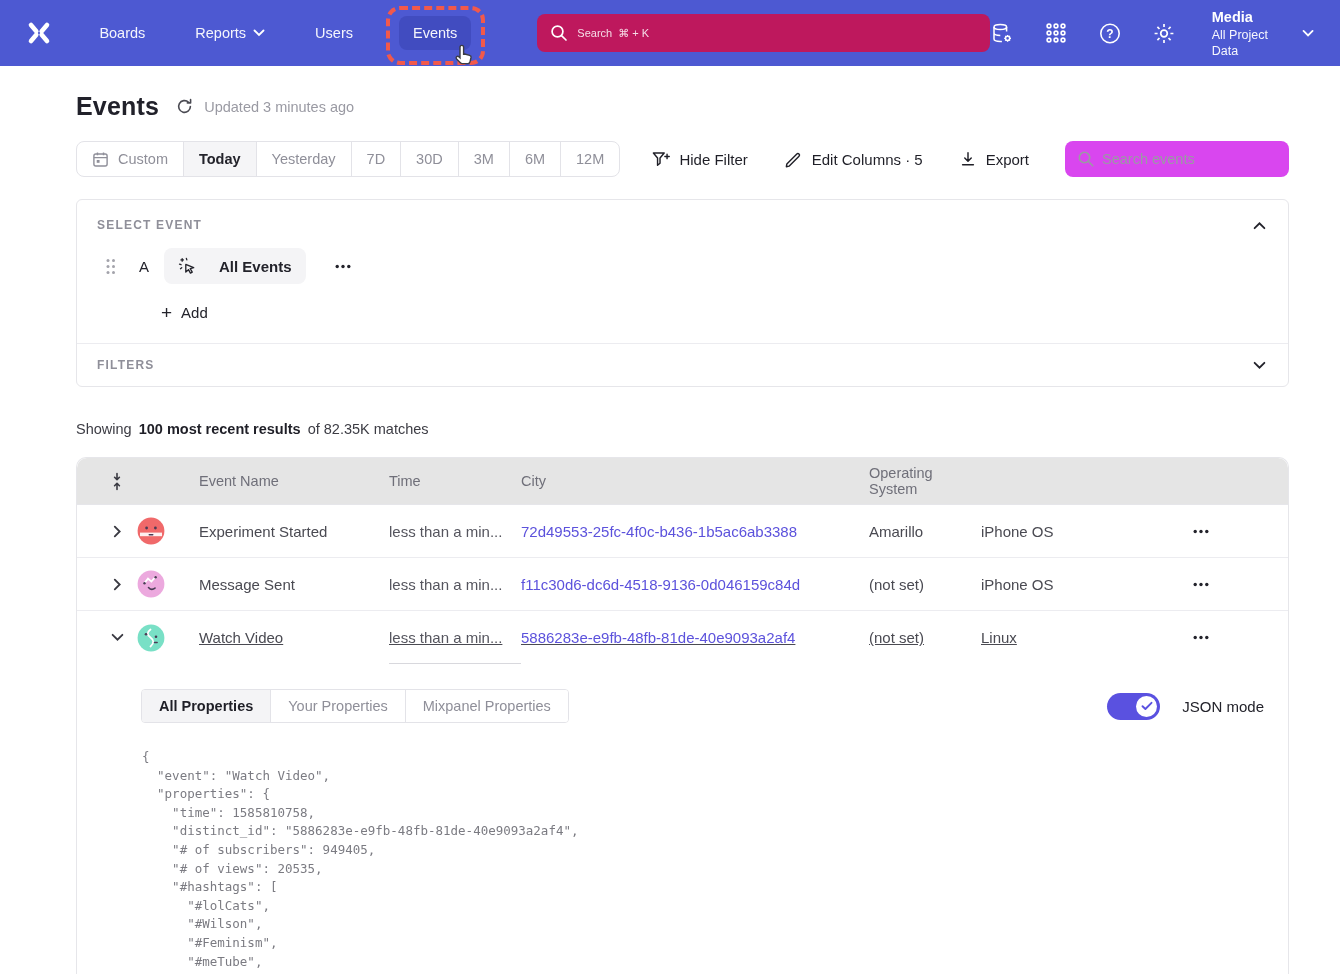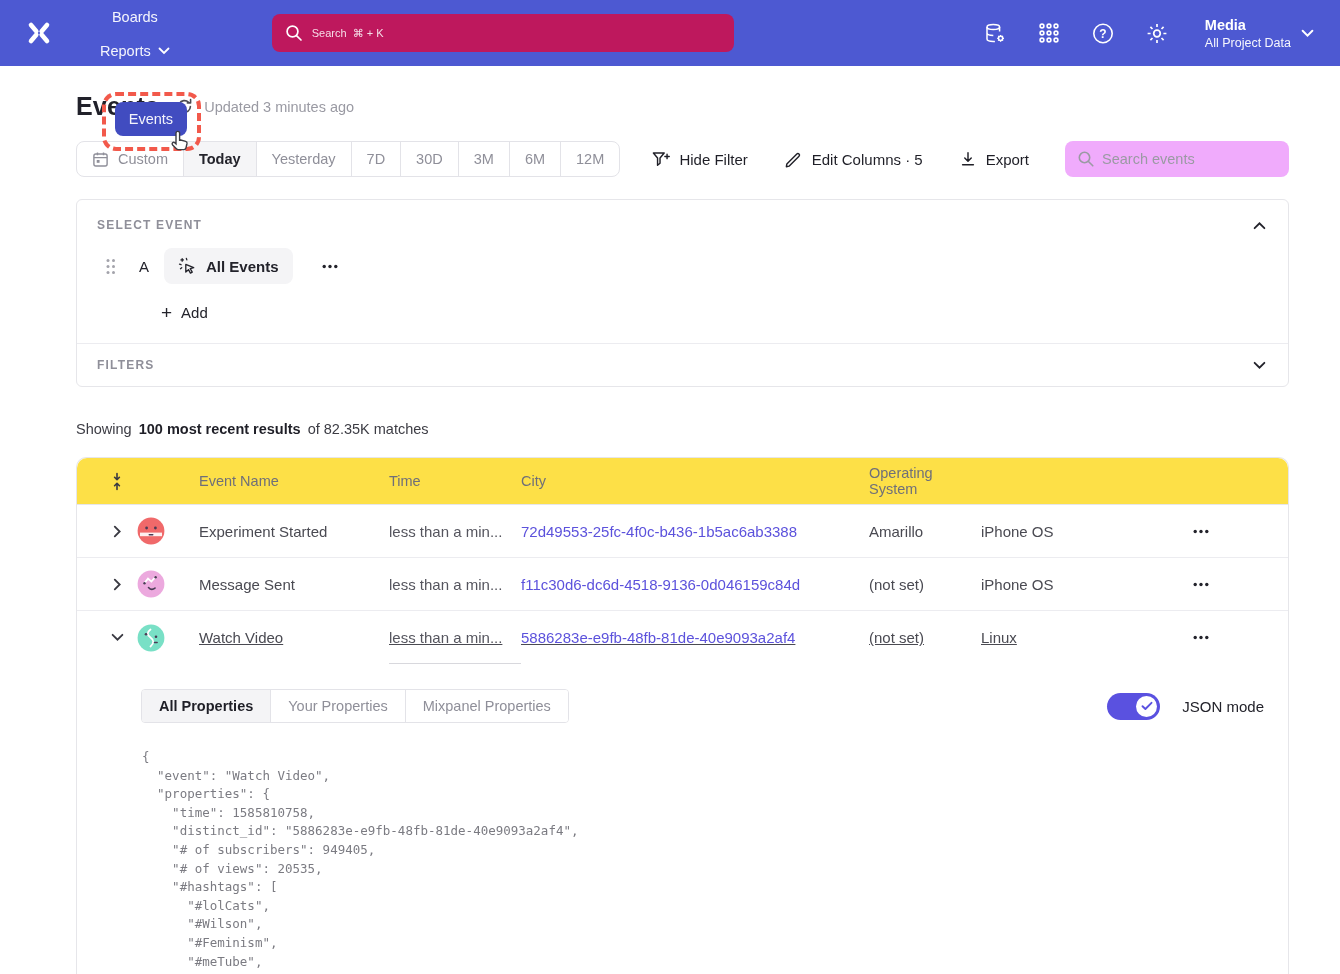--- a/index.html
+++ b/index.html
@@ -2,21 +2,21 @@
 <html><head>
 <meta charset="utf-8">
 <style>
   * { margin:0; padding:0; box-sizing:border-box; }
   html,body { width:1340px; height:974px; overflow:hidden; background:#fff;
     font-family:"Liberation Sans", sans-serif; color:#2b2b33; }
 
   
   .navbar { height:66px; background:#4D59D2; display:flex; align-items:center; padding:0 26px 0 24px; }
   .logo { width:30px; height:30px; display:flex; align-items:center; justify-content:center; margin-right:32px; cursor:pointer; }
-  .nav-items { display:flex; align-items:center; height:100%;flex-direction:column; }
+  .nav-items { display:flex; align-items:center; height:100%; }
   .nav-item { color:rgba(255,255,255,.94); font-size:14.5px; padding:9px 14px; border-radius:8px;
     display:flex; align-items:center; gap:7px; cursor:pointer; text-decoration:none; margin-right:22px; }
   .nav-item.active { background:#414CC0; margin-right:0; }
   .events-wrap { position:relative; margin-left:10px; }
   .dashed-annotation { position:absolute; left:-13px; top:-10px; right:-14px; bottom:-15px;
     border:4.5px dashed #F2594B; border-radius:14px; pointer-events:none; }
   .cursor-hand { position:absolute; right:-4px; bottom:-19px; }
   .nav-search { position:relative; width:462px; height:38px; margin-left:66px; }
   .nav-search input { width:100%; height:100%; background:#be185d; border:none; border-radius:8px;
     color:#fff; font-size:11px; padding:0 14px 0 40px; outline:none; font-family:"Liberation Sans",sans-serif; }
@@ -36,50 +36,50 @@
 
   .controls-row { margin-top:20px; display:flex; align-items:flex-start; }
   .seg { display:flex; border:1px solid #E3E3E8; border-radius:8px; overflow:hidden; height:36px; background:#fff; }
   .seg-item { display:flex; align-items:center; gap:9px; padding:0 15px; font-size:14.5px; color:#8f8f99;
     border-left:1px solid #E3E3E8; cursor:pointer; white-space:nowrap; }
   .seg-item:first-child { border-left:none; }
   .seg-item.active { background:#F5F5F7; color:#23232b; font-weight:700; }
   .toolbar { margin-left:auto; display:flex; align-items:center; gap:36px; }
   .tool-btn { display:flex; align-items:center; gap:9px; font-size:15px; font-weight:500; color:#1f1f27; cursor:pointer; }
   .search-events { position:relative; width:224px; height:36px; }
-  .search-events input { width:100%; height:100%; border:none; background:#f0abfc; border-radius:8px;
+  .search-events input { width:100%; height:100%; border:none; background:#d946ef; border-radius:8px;
     padding:0 12px 0 37px; font-size:14.5px; color:#2b2b33; outline:none; font-family:"Liberation Sans",sans-serif; }
   .search-events input::placeholder { color:#9a9aa3; }
   .search-events .mag { position:absolute; left:12px; top:9px; }
 
   
   .qcard { margin-top:22px; border:1px solid #E6E6EA; border-radius:6px; }
   .qcard-head { display:flex; justify-content:space-between; align-items:center; padding:18px 22px 0 20px; }
   .section-label { font-size:12px; font-weight:700; letter-spacing:1.2px; color:#8f8f99; }
   .chev-btn { cursor:pointer; display:flex; }
   .event-row { display:flex; align-items:center; padding:16px 20px 0 28px; }
   .drag-handle { margin-right:23px; cursor:grab; display:flex; }
   .row-letter { font-size:15px; color:#23232b; margin-right:15px; }
-  .event-chip { height:36px; display:flex; align-items:center; gap:9px; background:#F4F4F6; border-radius:8px;
+  .event-chip { height:36px; display:flex; align-items:center; gap:22px; background:#F4F4F6; border-radius:8px;
     padding:0 14px; font-size:15px; font-weight:700; color:#23232b; cursor:pointer;justify-content:flex-end; }
   .more-dots { margin-left:25px; cursor:pointer; display:flex; padding:4px; }
   .add-row { display:flex; align-items:center; gap:9px; padding:20px 0 22px 84px; font-size:15px;
     font-weight:500; color:#23232b; cursor:pointer; width:fit-content; }
   .plus { font-size:19px; font-weight:400; color:#23232b; line-height:14px; }
   .filters-row { border-top:1px solid #ECECF0; display:flex; justify-content:space-between; align-items:center;
     padding:14px 22px 14px 20px; }
 
   
   .showing { margin-top:34px; font-size:14.5px; color:#3c3c44; }
   .showing b { color:#1f1f27; margin:0 3px; }
 
   .table { margin-top:20px; border:1px solid #E6E6EA; border-radius:10px 10px 0 0; border-bottom:none; }
   .tgrid { display:grid; grid-template-columns:40px 62px 190px 132px 348px 112px 200px 40px 1fr;
     align-items:center; padding-left:20px; padding-right:12px; }
-  .thead { background:#fde047; height:47px; border-radius:10px 10px 0 0; border-bottom:1px solid #E6E6EA;
+  .thead { background:#e5e5e5; height:47px; border-radius:10px 10px 0 0; border-bottom:1px solid #E6E6EA;
     color:#6f6f79; font-size:14.5px; font-weight:500; }
   .trow { height:53px; border-bottom:1px solid #ECECF0; font-size:15px; color:#4a4a52; }
   .trow.expanded { border-bottom:none;text-decoration:underline; }
   .cell-chevron { display:flex; justify-content:center; cursor:pointer; }
   .avatar { width:28px; height:28px; display:block; }
   .cell-time { color:#55555e; align-self:stretch; display:flex; align-items:center; }
   .cell-time.underlined { border-bottom:1px solid #D8D8DD; }
   .cell-id { color:#5C52DC; cursor:pointer; }
   .cell-menu { display:flex; justify-content:center; cursor:pointer; }
 

